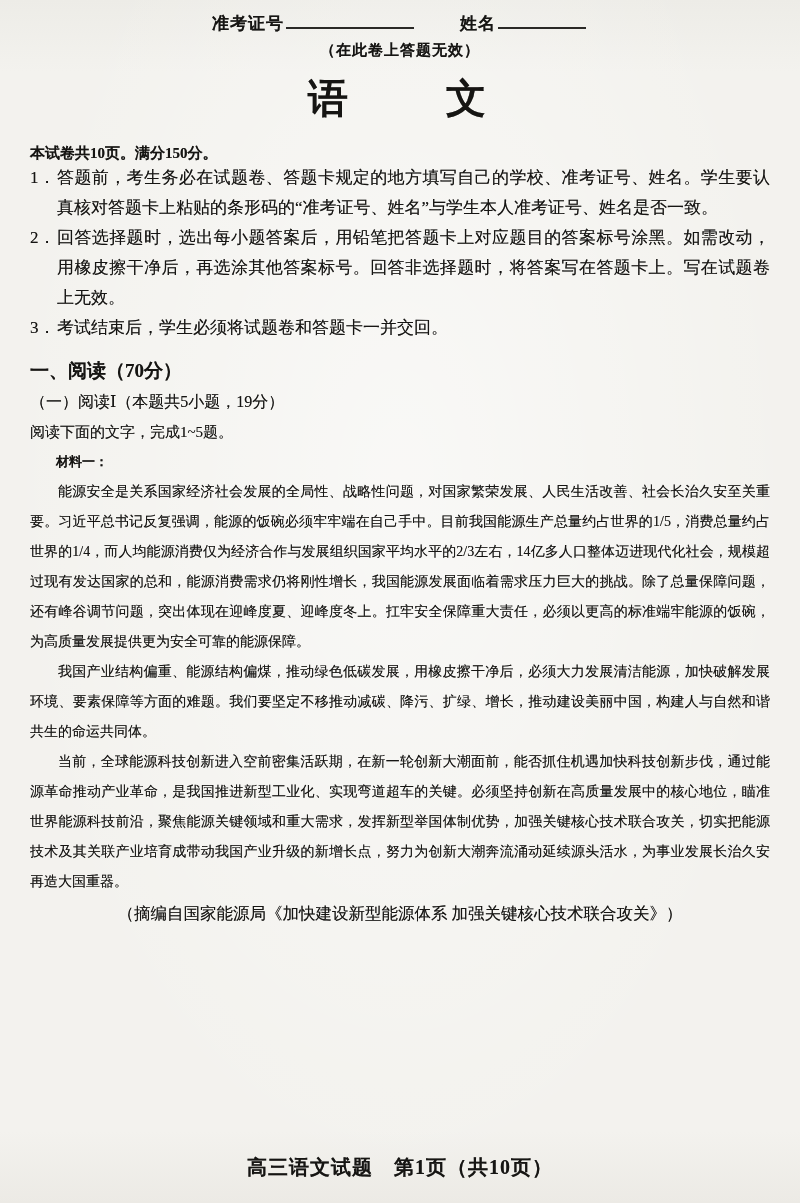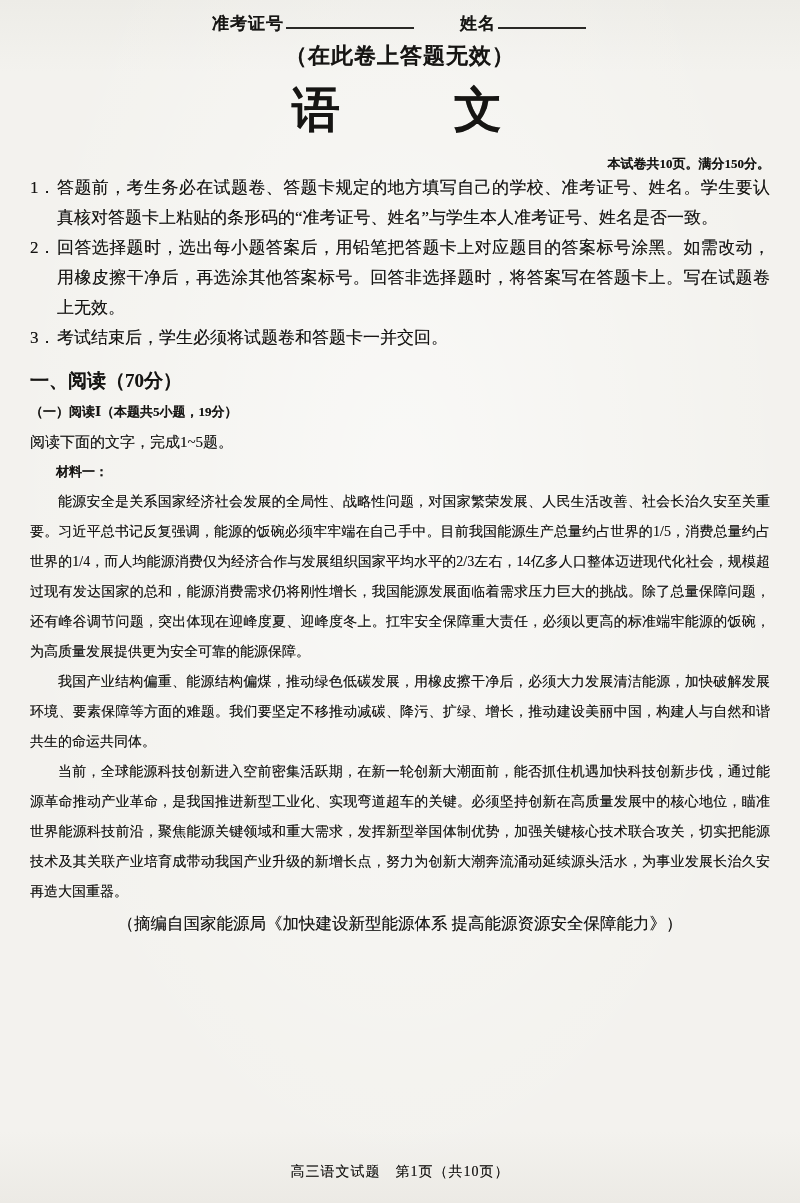--- a/index.html
+++ b/index.html
@@ -33,62 +33,62 @@
     height:15px;
     margin:0 2px;
   }
   .blank-long { width:128px; }
   .blank-short { width:88px; }
   .reg-gap { display:inline-block; width:44px; }
 
   .invalid-notice {
     margin-top:5px;
     text-align:center;
-    font-size:22px; font-weight:700;
+    font-size:15px; font-weight:700;
     letter-spacing:1px;
   }
 
   .subtitle {
     margin-top:20px;
     text-align:center;
     font-size:23px; font-weight:700;
     letter-spacing:2px;
   }
   .main-title {
     margin-top:10px;
     text-align:center;
-    font-size:48px; font-weight:700;
+    font-size:40px; font-weight:700;
     letter-spacing:6px;
     line-height:58px;
   }
 
   .paper-info {
     margin-top:16px;
-    font-size:13px; font-weight:700;text-align:right;
+    font-size:15px; font-weight:700;
   }
   .notes-heading {
     margin-top:7px;
     font-size:17.5px; font-weight:700;
     line-height:30px;
   }
   .note-item {
     display:flex;
     font-size:17px;
     line-height:30px;
   }
   .note-num { flex:0 0 27px; }
   .note-text { flex:1; text-align:justify; }
 
   .section-heading {
     margin-top:12px;
     font-size:19px; font-weight:700;
     line-height:32px;
   }
   .subsection-heading {
-    font-size:13px; font-weight:700;
+    font-size:16px; font-weight:400;
     line-height:30px;
   }
   .reading-instruction {
     font-size:15px;
     line-height:30px;
   }
   .material-label {
     font-size:13px; font-weight:700;
     line-height:30px;
     text-indent:2em;
@@ -102,21 +102,21 @@
   .attribution {
     margin-top:2px;
     text-align:center;
     font-size:16.5px;
     line-height:30px;
   }
   .page-footer {
     position:absolute;
     left:0; right:0; bottom:22px;
     text-align:center;
-    font-size:14px; font-weight:400;
+    font-size:20px; font-weight:700;
     letter-spacing:1px;
   }
 </style>
 </head>
 <body>
 
 <div class="page">
 
   <div class="reg-line scan-text">
     <span>准考证号</span><span class="blank blank-long"></span><span class="reg-gap"></span><span>姓名</span><span class="blank blank-short"></span>
@@ -148,17 +148,17 @@
   <div class="subsection-heading scan-text">（一）阅读Ⅰ（本题共5小题，19分）</div>
 
   <div class="reading-instruction scan-text">阅读下面的文字，完成1~5题。</div>
 
   <div class="material-label scan-text">材料一：</div>
 
   <p class="material-paragraph scan-text">能源安全是关系国家经济社会发展的全局性、战略性问题，对国家繁荣发展、人民生活改善、社会长治久安至关重要。习近平总书记反复强调，能源的饭碗必须牢牢端在自己手中。目前我国能源生产总量约占世界的1/5，消费总量约占世界的1/4，而人均能源消费仅为经济合作与发展组织国家平均水平的2/3左右，14亿多人口整体迈进现代化社会，规模超过现有发达国家的总和，能源消费需求仍将刚性增长，我国能源发展面临着需求压力巨大的挑战。除了总量保障问题，还有峰谷调节问题，突出体现在迎峰度夏、迎峰度冬上。扛牢安全保障重大责任，必须以更高的标准端牢能源的饭碗，为高质量发展提供更为安全可靠的能源保障。</p>
   <p class="material-paragraph scan-text">我国产业结构偏重、能源结构偏煤，推动绿色低碳发展，用橡皮擦干净后，必须大力发展清洁能源，加快破解发展环境、要素保障等方面的难题。我们要坚定不移推动减碳、降污、扩绿、增长，推动建设美丽中国，构建人与自然和谐共生的命运共同体。</p>
   <p class="material-paragraph scan-text">当前，全球能源科技创新进入空前密集活跃期，在新一轮创新大潮面前，能否抓住机遇加快科技创新步伐，通过能源革命推动产业革命，是我国推进新型工业化、实现弯道超车的关键。必须坚持创新在高质量发展中的核心地位，瞄准世界能源科技前沿，聚焦能源关键领域和重大需求，发挥新型举国体制优势，加强关键核心技术联合攻关，切实把能源技术及其关联产业培育成带动我国产业升级的新增长点，努力为创新大潮奔流涌动延续源头活水，为事业发展长治久安再造大国重器。</p>
 
-  <div class="attribution scan-text">（摘编自国家能源局《加快建设新型能源体系 提高能源资源安全保障能力》）</div>
+  <div class="attribution scan-text">（摘编自国家能源局《加快建设新型能源体系 加强关键核心技术联合攻关》）</div>
 
   <div class="page-footer scan-text">高三语文试题　第1页（共10页）</div>
 
 </div>
 
 </body></html>

